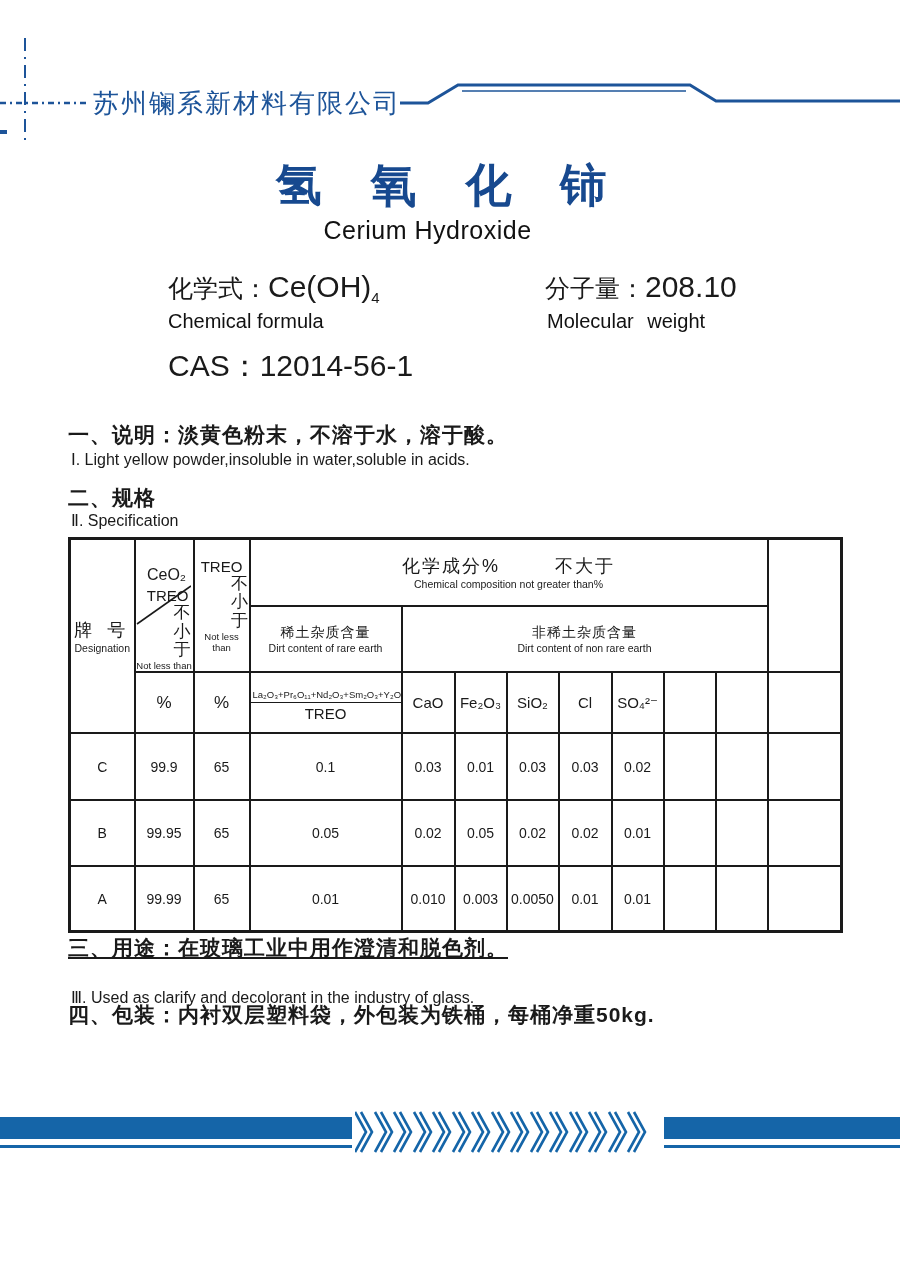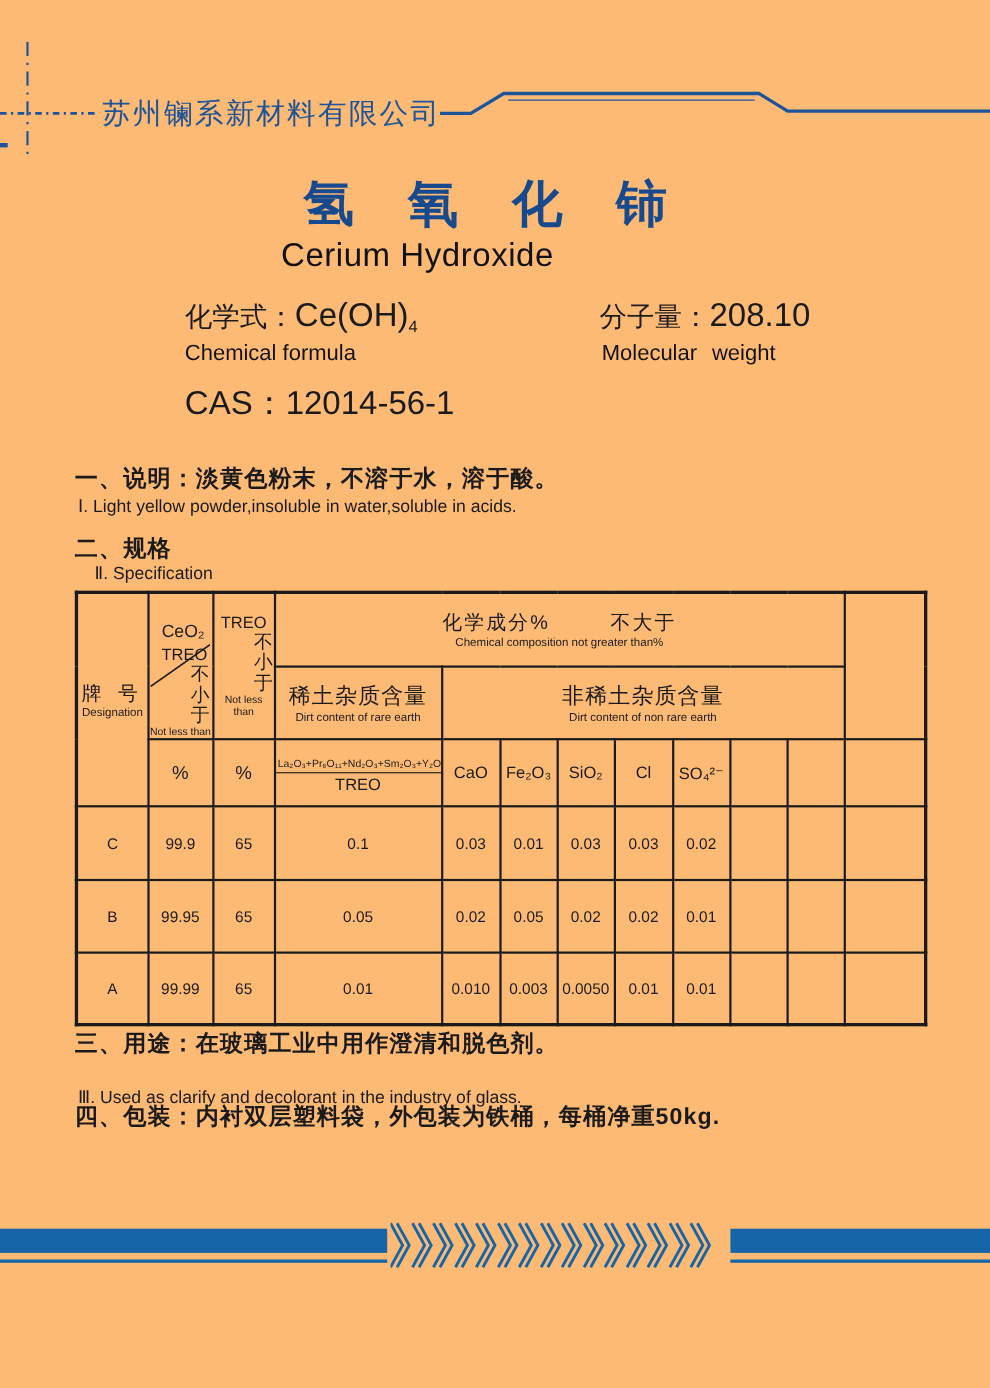--- a/index.html
+++ b/index.html
@@ -1,50 +1,50 @@
 <!DOCTYPE html>
 <html><head>
 <meta charset="utf-8">
 <style>
   html,body{margin:0;padding:0;background:#e8e8e8;}
   .page{
     position:relative;width:900px;height:1262px;margin:0 auto;
-    background:#fdba74;color:#1a1a1a;
+    background:#ffffff;color:#1a1a1a;
     font-family:"Liberation Sans","DejaVu Sans",sans-serif;
     overflow:hidden;
   }
   .abs{position:absolute;}
   
   .company{left:93px;top:86px;font-size:26px;font-weight:500;letter-spacing:2px;color:#1d5499;}
   
   .title-zh{left:0;top:155px;width:900px;text-align:center;font-size:46px;font-weight:bold;
             letter-spacing:18px;color:#17498f;}
-  .title-en{left:0;top:216px;width:759px;text-align:center;font-size:30px;color:#111;letter-spacing:.5px;}
+  .title-en{left:0;top:216px;width:759px;text-align:center;font-size:25px;color:#111;letter-spacing:.5px;padding-left:48px;}
   
   .ident-zh{font-size:25px;font-weight:500;}
   .ident-big{font-size:30px;font-weight:500;}
   .ident-sub{font-size:15px;vertical-align:-6px;}
   .ident-en{font-size:20px;color:#111;}
   .formula-line{left:168px;top:270px;}
   .formula-en{left:168px;top:310px;}
   .mw-line{left:545px;top:270px;}
   .mw-en{left:547px;top:310px;word-spacing:8px;}
   .cas-line{left:168px;top:346px;}
   
   .sec-zh{font-size:21px;font-weight:600;letter-spacing:1px;}
   .sec-en{font-size:16px;}
   .s1zh{left:68px;top:421px;} .s1en{left:71px;top:450px;}
-  .s2zh{left:68px;top:484px;} .s2en{left:86px;top:511px;}
-  .s3zh{left:68px;top:934px;} .s3en{left:71px;top:988px;}
+  .s2zh{left:68px;top:484px;} .s2en{left:71px;top:511px;}
+  .s3zh{left:68px;top:934px;text-decoration:underline;} .s3en{left:71px;top:988px;}
   .s4zh{left:68px;top:1001px;} .s4en{left:71px;top:1030px;}
   
   table.spec{left:68px;top:537px;border-collapse:collapse;table-layout:fixed;width:772px;
              border:3px solid #1a1a1a;}
   .spec td{border:2px solid #1a1a1a;text-align:center;vertical-align:middle;padding:0;overflow:hidden;}
-  .cell-zh-lg{font-size:20px;letter-spacing:1px;}
+  .cell-zh-lg{font-size:14px;letter-spacing:1px;}
   .cell-en-sm{font-size:10.5px;line-height:1.2;}
   .grade-zh{font-size:18px;letter-spacing:5px;}
   .chem-zh{font-size:18px;letter-spacing:2px;}
   .gap55{display:inline-block;width:55px;}
   .diag-cell{position:relative;}
   .diag-cell svg{position:absolute;left:0;top:0;}
   .diag-top{display:block;text-align:center;padding-left:5px;font-size:16px;}
   .diag-mid{display:block;text-align:right;padding-right:4px;font-size:15px;margin-top:3px;}
   .nlt-zh{display:block;font-size:17px;line-height:1.1;padding-left:36px;}
   .nlt-en{display:block;font-size:9.5px;line-height:1.2;}

